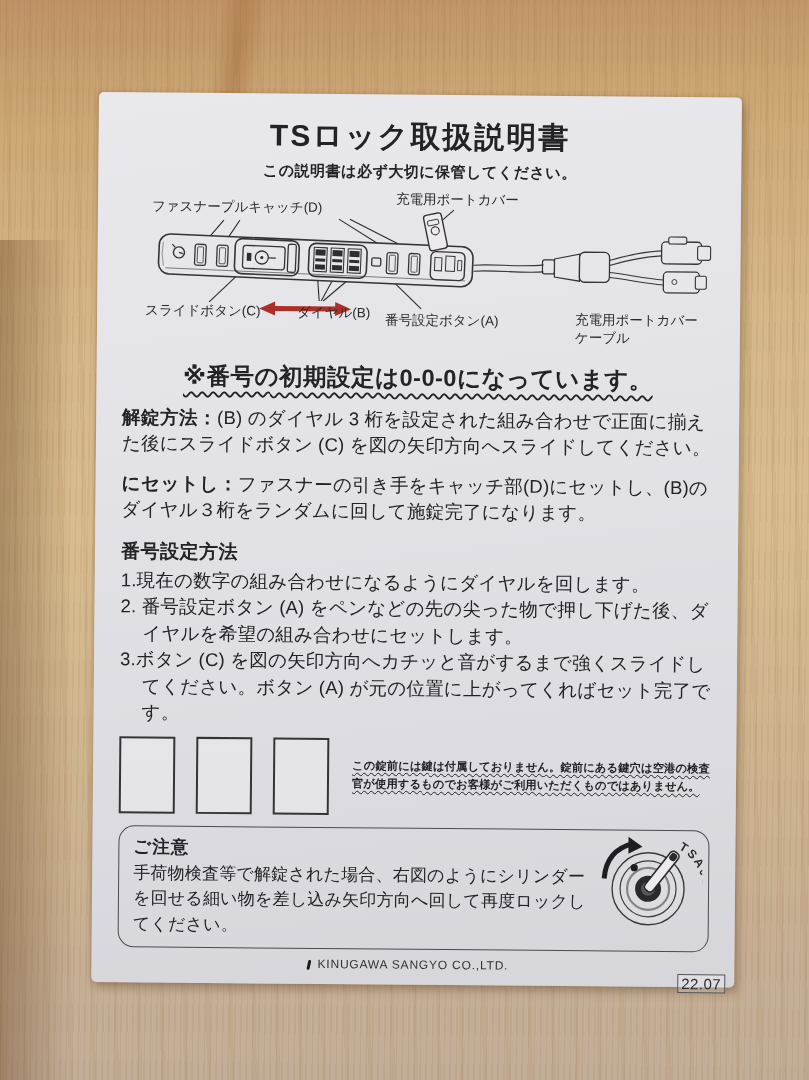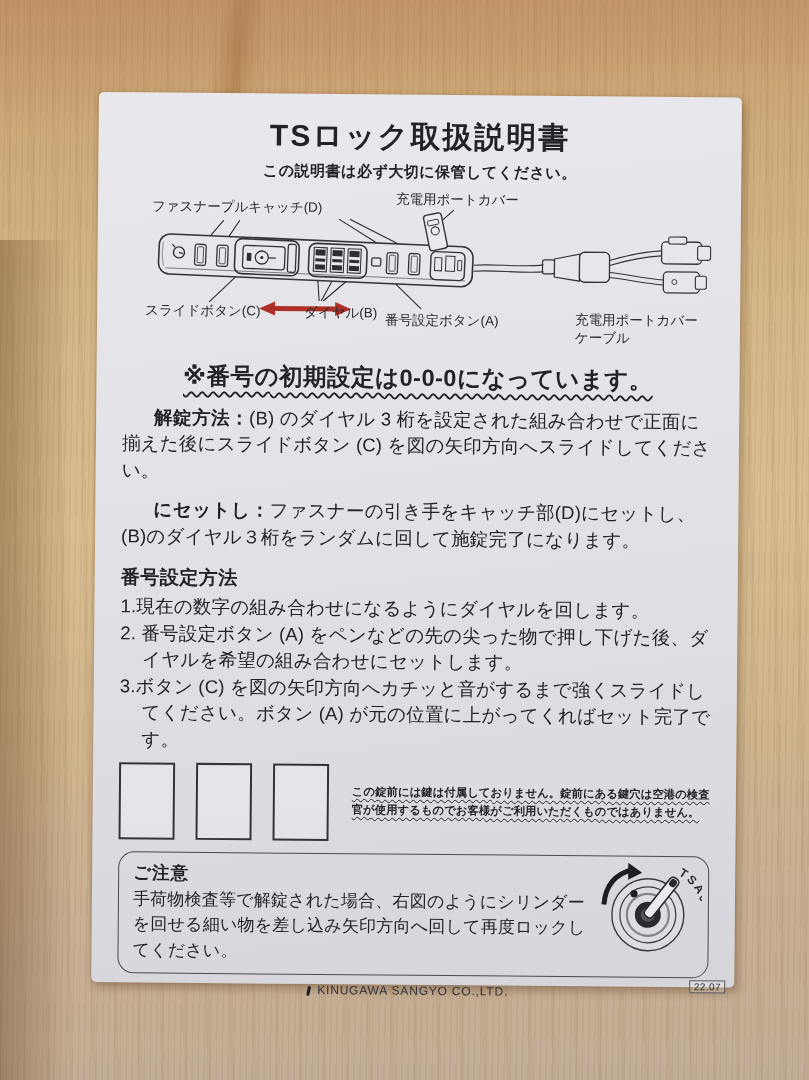--- a/index.html
+++ b/index.html
@@ -40,21 +40,21 @@
   .diagram{position:relative;height:168px;margin-top:8px;}
   .diagram svg{position:absolute;left:0;top:0;}
   .dlabel{position:absolute;font-size:13.5px;color:#2a2a2e;white-space:nowrap;}
   .dlabel.two{line-height:1.3;}
 
   .notice{
     font-size:23.5px;font-weight:bold;text-align:center;letter-spacing:.5px;margin-top:4px;
     text-decoration:underline;text-decoration-style:wavy;text-decoration-thickness:1.5px;text-underline-offset:7px;
   }
   .para{font-size:18.5px;line-height:1.43;margin-top:13px;letter-spacing:.2px;}
-  .para b{letter-spacing:.5px;margin-left:32px;}
+  .para b{letter-spacing:.5px;}
   .sec-head{font-size:19px;font-weight:bold;margin-top:15px;letter-spacing:.5px;}
   .steps{margin-top:3px;}
   .step{font-size:18.5px;line-height:1.43;padding-left:22px;text-indent:-22px;letter-spacing:.2px;}
 
   .memo-row{display:flex;margin-top:10px;align-items:flex-start;}
   .code-box{width:52px;height:73px;border:2px solid #333338;margin-right:21px;background:rgba(255,255,255,.25);}
   .memo-text{font-size:11.3px;font-weight:bold;line-height:1.6;width:358px;margin-left:2px;letter-spacing:.1px;}
   .memo-text .wavy{
     text-decoration:underline;text-decoration-style:wavy;text-decoration-thickness:1px;text-underline-offset:3px;
   }
@@ -64,21 +64,21 @@
   }
   .caution-head{font-size:17.5px;font-weight:bold;letter-spacing:1px;}
   .caution-body{font-size:17px;line-height:1.5;width:455px;margin-top:2px;letter-spacing:.2px;}
   .caution svg{position:absolute;right:6px;top:4px;}
 
   .footer{position:relative;margin-top:8px;height:24px;}
   .company{position:absolute;left:0;right:0;text-align:center;font-size:12px;letter-spacing:.8px;color:#303034;}
   .stray-mark{position:absolute;left:190px;top:3px;width:3px;height:10px;background:#1c1c20;border-radius:2px;transform:rotate(12deg);}
   .datecode{
     position:absolute;right:9px;bottom:-6px;border:1.2px solid #55555a;
-    font-size:10px;padding:0 3px;letter-spacing:.5px;color:#2c2c30;background:rgba(255,255,255,.2);
+    font-size:15px;padding:0 3px;letter-spacing:.5px;color:#2c2c30;background:rgba(255,255,255,.2);
   }
 </style>
 </head>
 <body>
 
 <div class="grain"></div>
 <div class="streak"></div>
 <div class="edge-shadow"></div>
 
 <div class="card">
@@ -198,21 +198,21 @@
         <g>
           <line x1="150" y1="120" x2="214" y2="120" stroke="#ae2f28" stroke-width="5"></line>
           <polygon points="136,120 152,113 152,127" fill="#ae2f28"></polygon>
           <polygon points="228,120 212,113 212,127" fill="#ae2f28"></polygon>
         </g>
       </svg>
 
       <div class="dlabel" style="left:28px;top:10px">ファスナープルキャッチ(D)</div>
       <div class="dlabel" style="left:272px;top:1px">充電用ポートカバー</div>
       <div class="dlabel" style="left:22px;top:114px">スライドボタン(C)</div>
-      <div class="dlabel" style="left:181px;top:115px">ダイヤル(B)</div>
+      <div class="dlabel" style="left:174px;top:115px">ダイヤル(B)</div>
       <div class="dlabel" style="left:262px;top:122px">番号設定ボタン(A)</div>
       <div class="dlabel two" style="left:452px;top:120px">
         <span>充電用ポートカバー</span><br>
         <span>ケーブル</span>
       </div>
     </div>
 
     <div class="notice">※番号の初期設定は0-0-0になっています。</div>
 
     <div class="para"><b>解錠方法：</b><span>(B) のダイヤル 3 桁を設定された組み合わせで正面に揃えた後にスライドボタン (C) を図の矢印方向へスライドしてください。</span></div>

